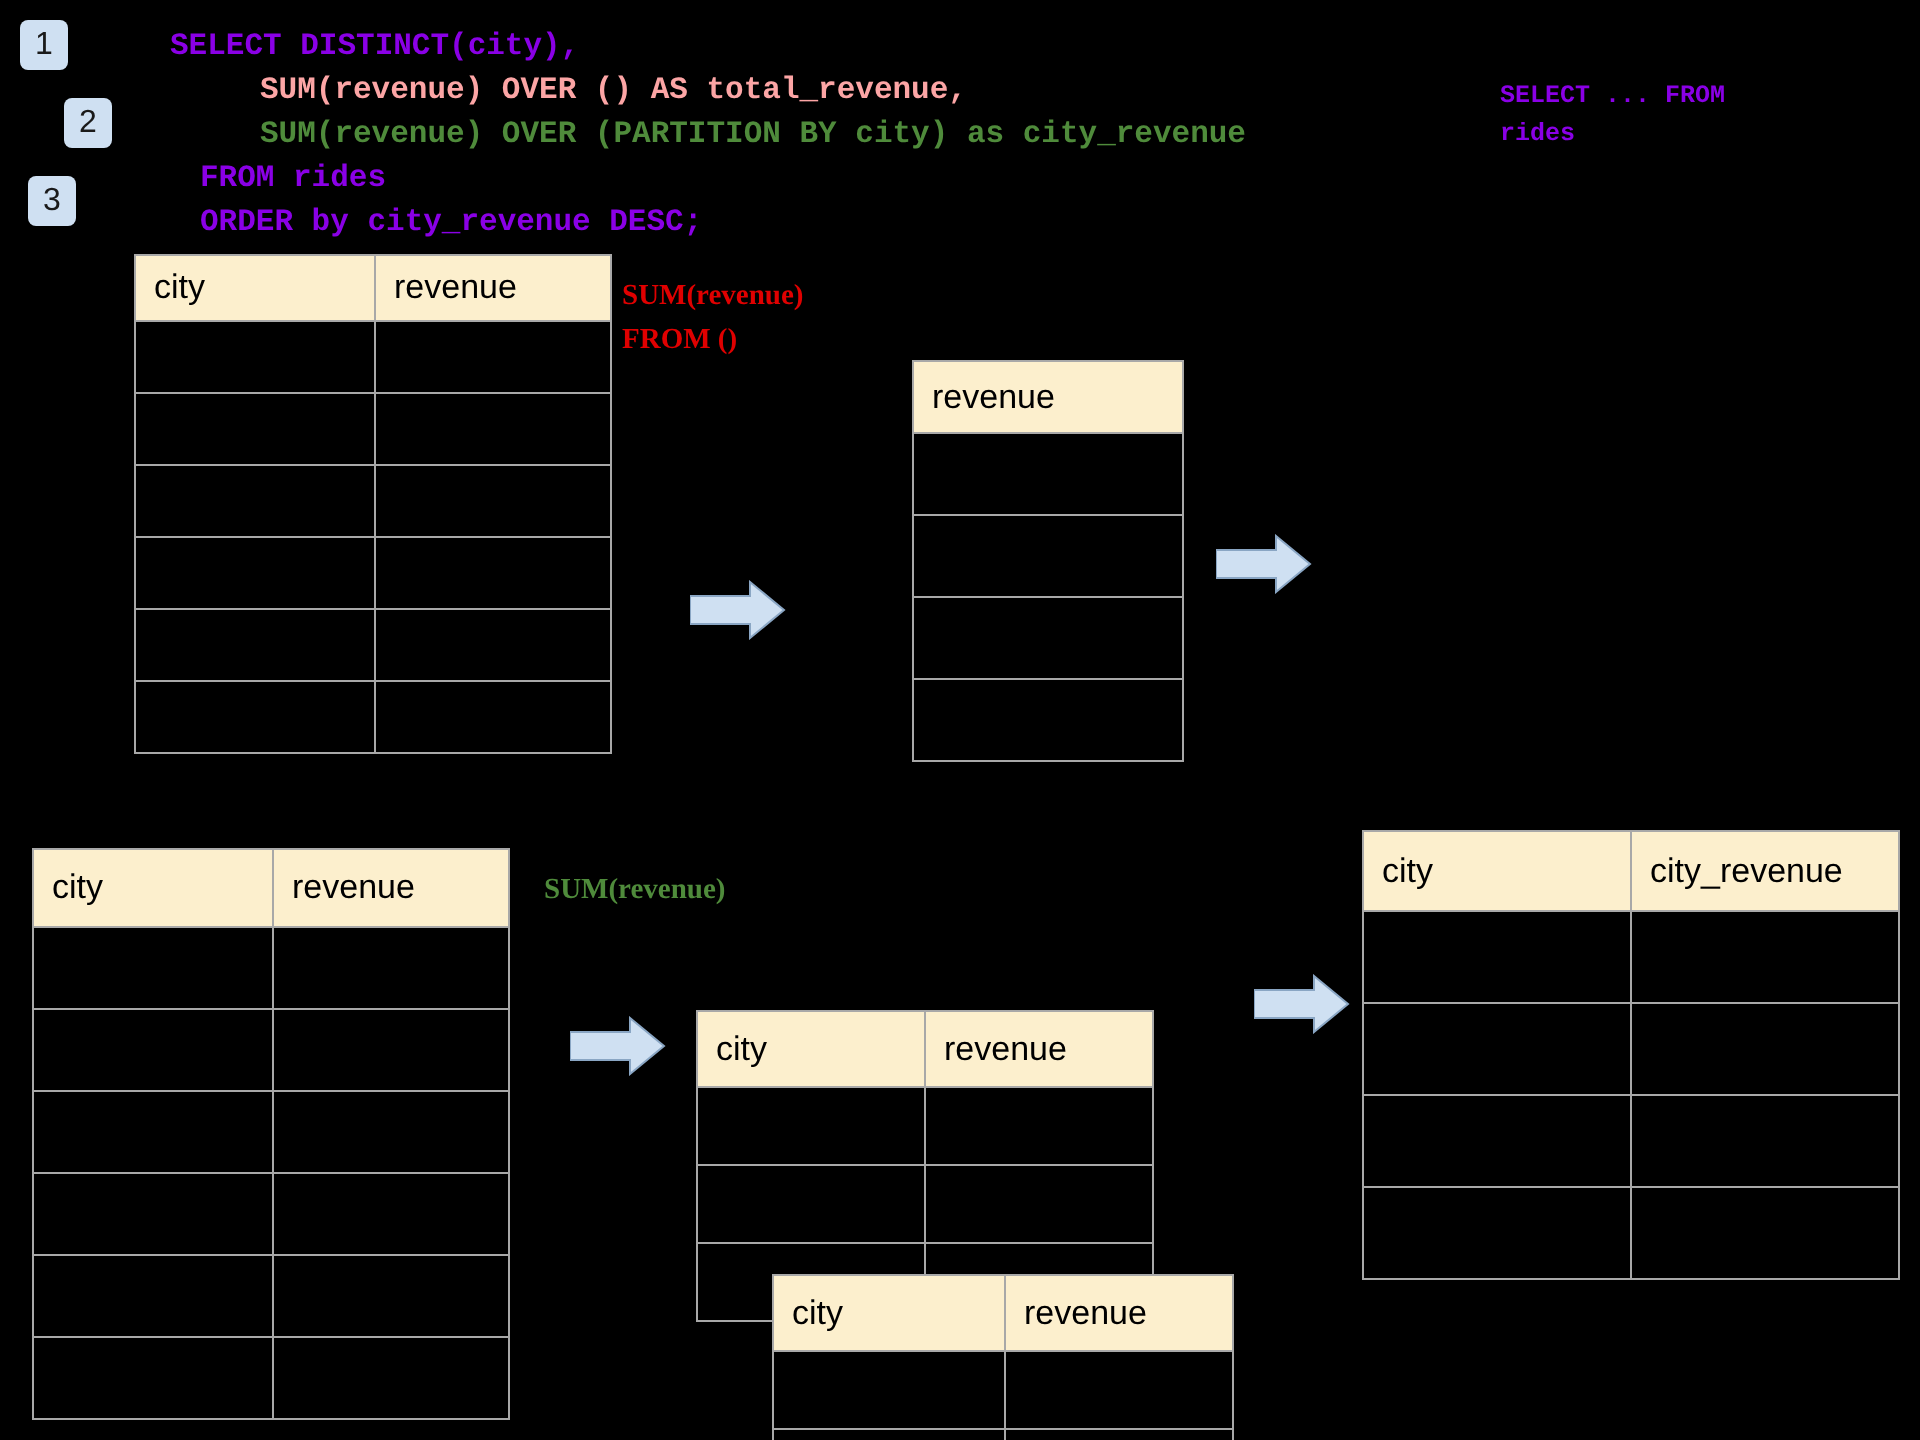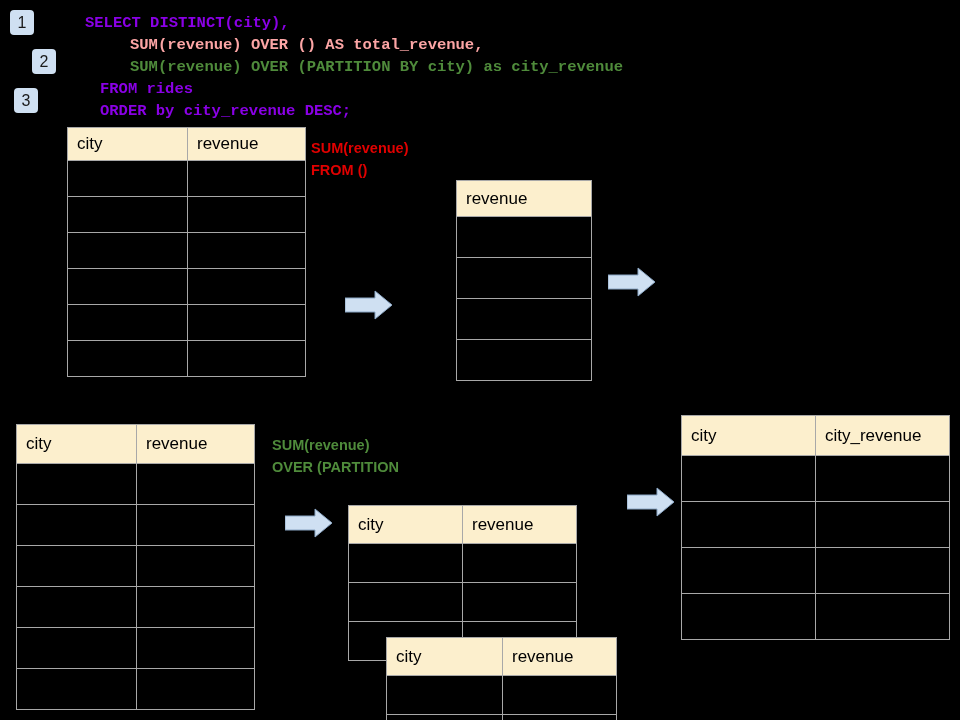--- a/index.html
+++ b/index.html
@@ -51,21 +51,21 @@
     font-size: 12.5px;
     line-height: 19px;
     white-space: pre;
     font-weight: bold;
     color: #8a00e6;
   }
 
   
   .annot {
     position: absolute;
-    font-family: Liberation Sans, sans-serif;
+    font-family: Liberation Serif, serif;
     font-size: 14.5px;
     line-height: 21.5px;
     white-space: pre;
     font-weight: bold;
   }
   .annot.red   { color: #e00000; }
   .annot.green { color: #4f8b3b; }
 
   
   .tbl {
@@ -104,24 +104,25 @@
 <div id="canvas">
 
   <div id="badges">
       <div class="badge" style="left: 10px; top: 10px;">1</div>
       <div class="badge" style="left: 32px; top: 49px;">2</div>
       <div class="badge" style="left: 14px; top: 88px;">3</div>
     </div>
 
   <div class="code" id="main-query" style="left:85px; top:12px;"><div class="kw" style="padding-left: 0px;">SELECT DISTINCT(city),</div><div class="redln" style="padding-left: 45px;">SUM(revenue) OVER () AS total_revenue,</div><div class="grnln" style="padding-left: 45px;">SUM(revenue) OVER (PARTITION BY city) as city_revenue</div><div class="kw" style="padding-left: 15px;">FROM rides</div><div class="kw" style="padding-left: 15px;">ORDER by city_revenue DESC;</div></div>
 
+  <div class="sidecode" id="side-query" style="left:750px; top:39px;"><div style="color: rgb(138, 0, 230);">SELECT ... FROM</div><div style="color: rgb(138, 0, 230);">rides</div></div>
 
   <div id="annotations">
       <div class="annot red" style="left: 311px; top: 138px;"><div>SUM(revenue)</div><div>FROM ()</div></div>
-      <div class="annot green" style="left: 272px; top: 435px;"><div>SUM(revenue)</div><div>OVER (PARTITION</div></div>
+      <div class="annot green" style="left: 272px; top: 435px;"><div>SUM(revenue)</div></div>
     </div>
 
   <div id="tables">
       <table class="tbl" style="left: 67px; top: 127px;">
         <colgroup>
           <col style="width: 120px;">
           <col style="width: 118px;">
         </colgroup>
         <thead>
           <tr style="height: 33px;">

